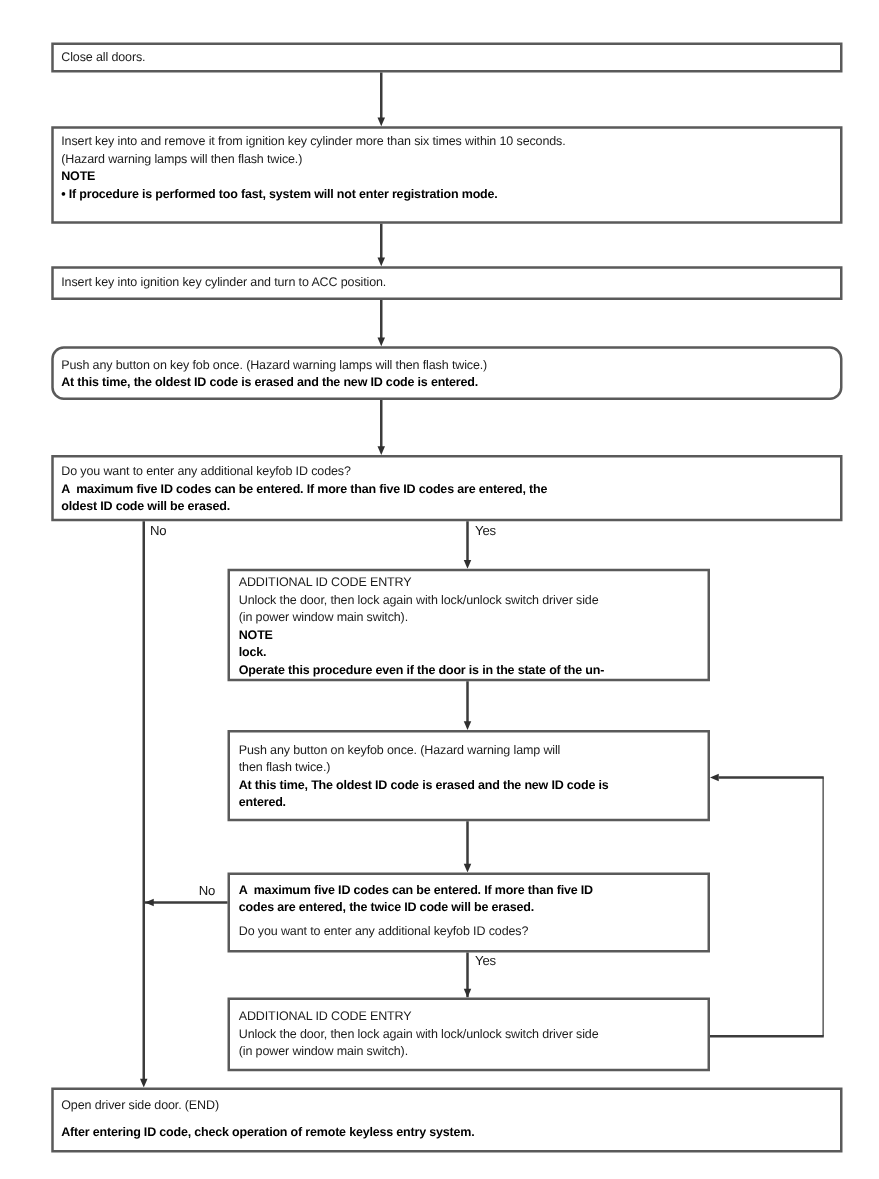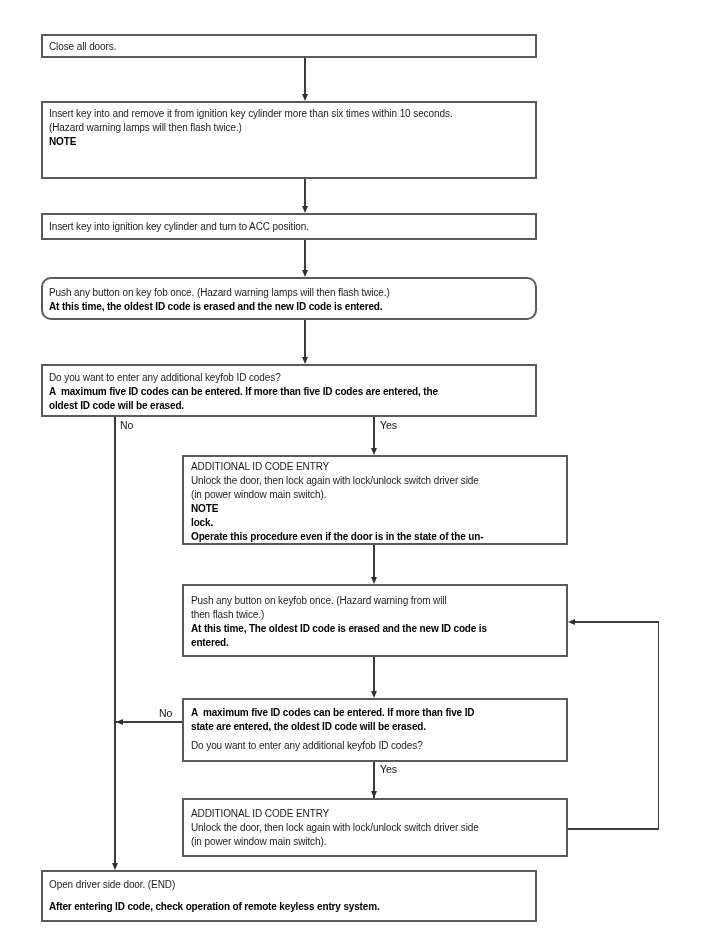--- a/index.html
+++ b/index.html
@@ -21,21 +21,21 @@
   .hline{position:absolute;height:1.5px;background:#3c3c3c;}
   .ad{position:absolute;width:0;height:0;
       border-left:3.5px solid transparent;border-right:3.5px solid transparent;
       border-top:7px solid #2f2f2f;}
   .al{position:absolute;width:0;height:0;
       border-top:3.5px solid transparent;border-bottom:3.5px solid transparent;
       border-right:7px solid #2f2f2f;}
   .lbl{position:absolute;font-size:10.5px;letter-spacing:-0.1px;color:#141414;}
 
   
-  .w{left:41px;width:496px;}
+  .w{left:41px;width:633px;}
   
   .n{left:182px;width:386px;}
 
   .b1 {top:34px; height:24px; padding:4px 6px;}
   .b2 {top:101px;height:78px; padding:4px 6px;}
   .b3 {top:213px;height:27px; padding:5px 6px;}
   .b4 {top:277px;height:43px; padding:7px 6px;border-radius:10px;}
   .b5 {top:364px;height:53px; padding:5px 6px;}
   .b6 {top:455px;height:90px; padding:3px 7px;}
   .b7 {top:584px;height:73px; padding:8px 7px;}
@@ -55,20 +55,21 @@
     <div class="ln">Close all doors.</div>
   </div>
 
   <div class="vline" style="left:304.25px;top:58px;height:39px;"></div>
   <div class="ad" style="left:301.5px;top:94px;"></div>
 
   <div class="box w b2">
     <div class="ln">Insert key into and remove it from ignition key cylinder more than six times within 10 seconds.</div>
     <div class="ln">(Hazard warning lamps will then flash twice.)</div>
     <div class="ln b">NOTE</div>
+    <div class="ln b">• If procedure is performed too fast, system will not enter registration mode.</div>
   </div>
 
   <div class="vline" style="left:304.25px;top:179px;height:30px;"></div>
   <div class="ad" style="left:301.5px;top:206px;"></div>
 
   <div class="box w b3">
     <div class="ln">Insert key into ignition key cylinder and turn to ACC position.</div>
   </div>
 
   <div class="vline" style="left:304.25px;top:240px;height:33px;"></div>
@@ -102,32 +103,32 @@
     <div class="ln">(in power window main switch).</div>
     <div class="ln b">NOTE</div>
     <div class="ln b">lock.</div>
     <div class="ln b">Operate this procedure even if the door is in the state of the un-</div>
   </div>
 
   <div class="vline" style="left:373.25px;top:545px;height:35px;"></div>
   <div class="ad" style="left:370.5px;top:577px;"></div>
 
   <div class="box n b7">
-    <div class="ln">Push any button on keyfob once. (Hazard warning from will</div>
+    <div class="ln">Push any button on keyfob once. (Hazard warning lamp will</div>
     <div class="ln">then flash twice.)</div>
     <div class="ln b">At this time, The oldest ID code is erased and the new ID code is</div>
     <div class="ln b">entered.</div>
   </div>
 
   <div class="vline" style="left:373.25px;top:657px;height:37px;"></div>
   <div class="ad" style="left:370.5px;top:691px;"></div>
 
   <div class="box n b8">
     <div class="ln b">A  maximum five ID codes can be entered. If more than five ID</div>
-    <div class="ln b">state are entered, the oldest ID code will be erased.</div>
+    <div class="ln b">codes are entered, the twice ID code will be erased.</div>
     <div class="ln gap5">Do you want to enter any additional keyfob ID codes?</div>
   </div>
 
   <div class="hline" style="left:116px;top:721.25px;width:66px;"></div>
   <div class="al" style="left:116px;top:718.5px;"></div>
   <div class="lbl" style="left:159px;top:707px;">No</div>
 
   <div class="vline" style="left:373.25px;top:762px;height:36px;"></div>
   <div class="ad" style="left:370.5px;top:791px;"></div>
   <div class="lbl" style="left:380px;top:763px;">Yes</div>

